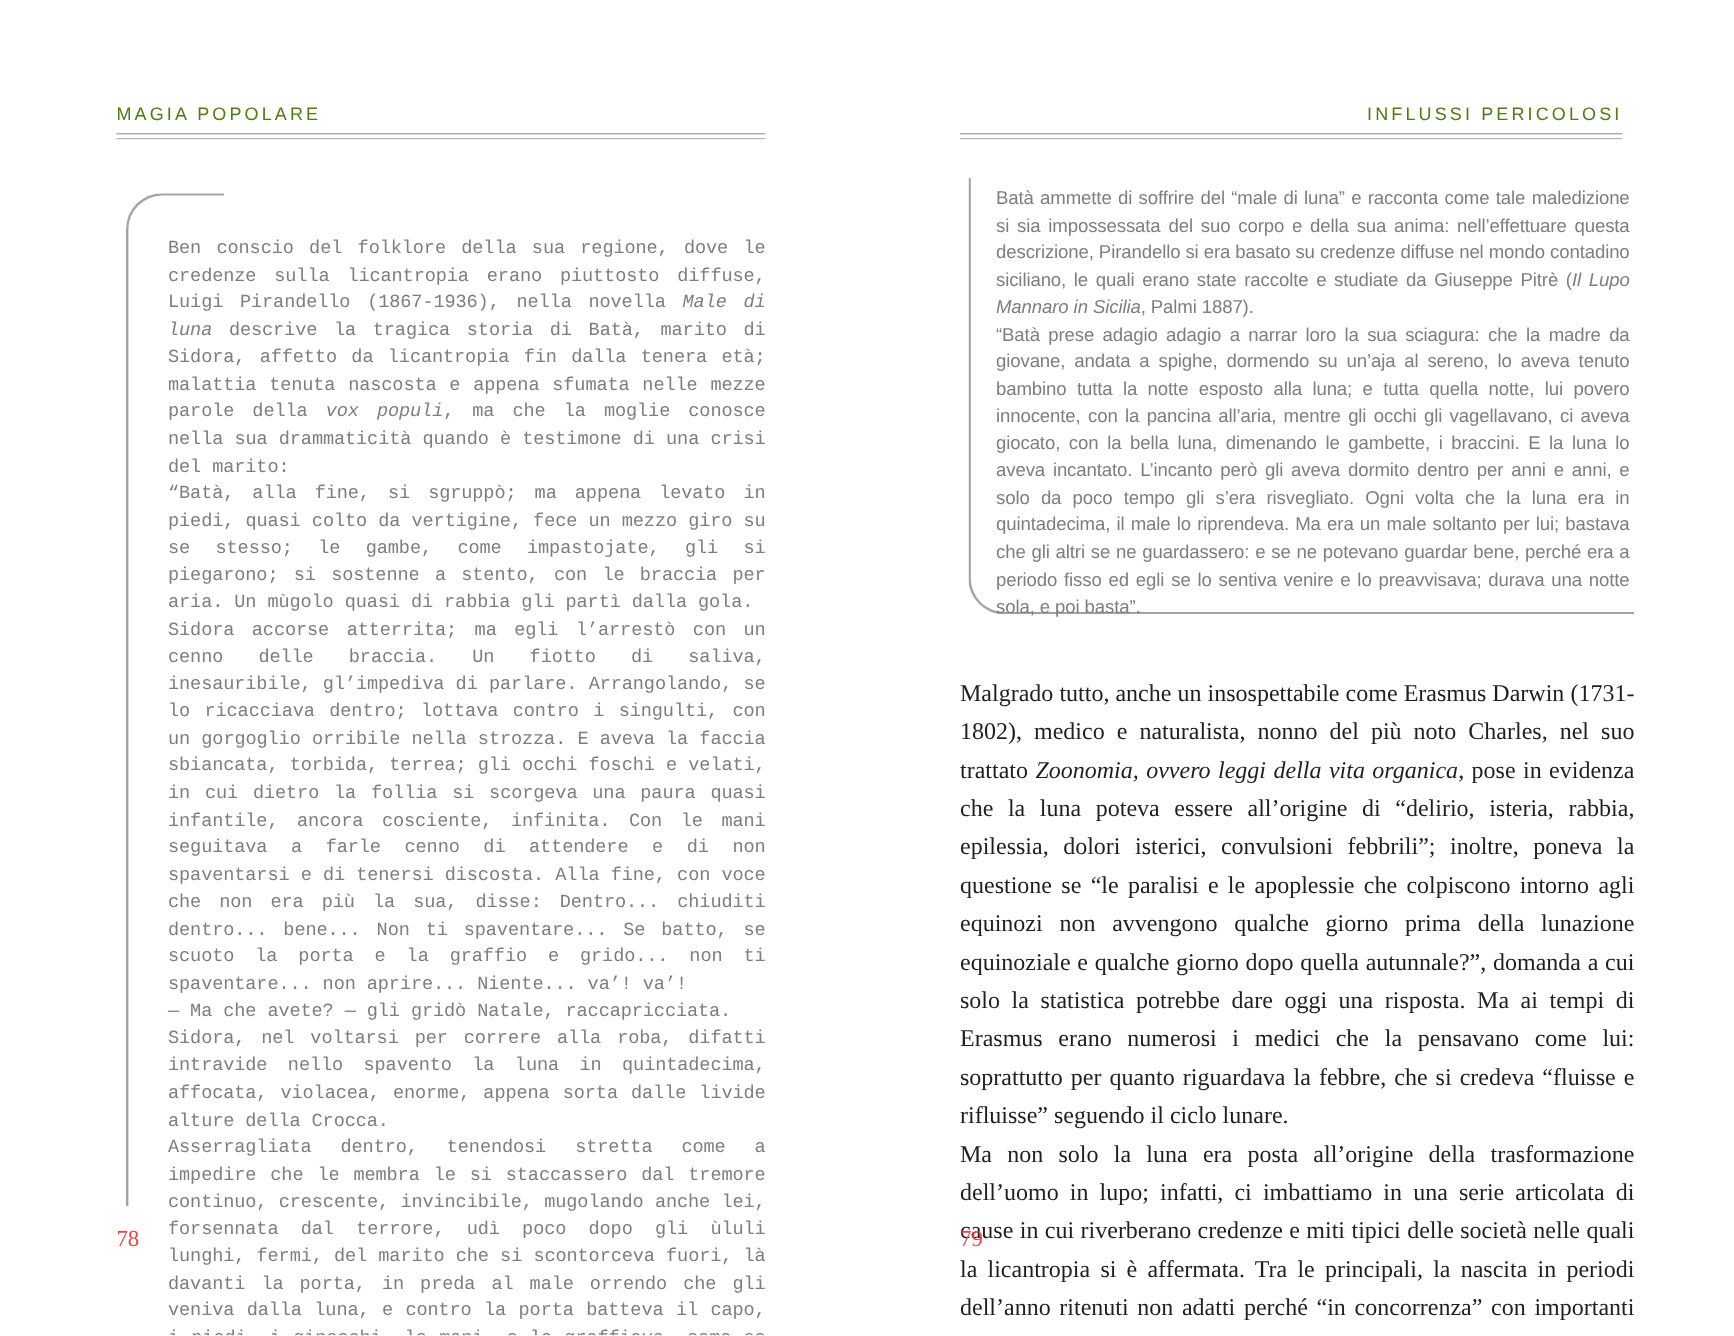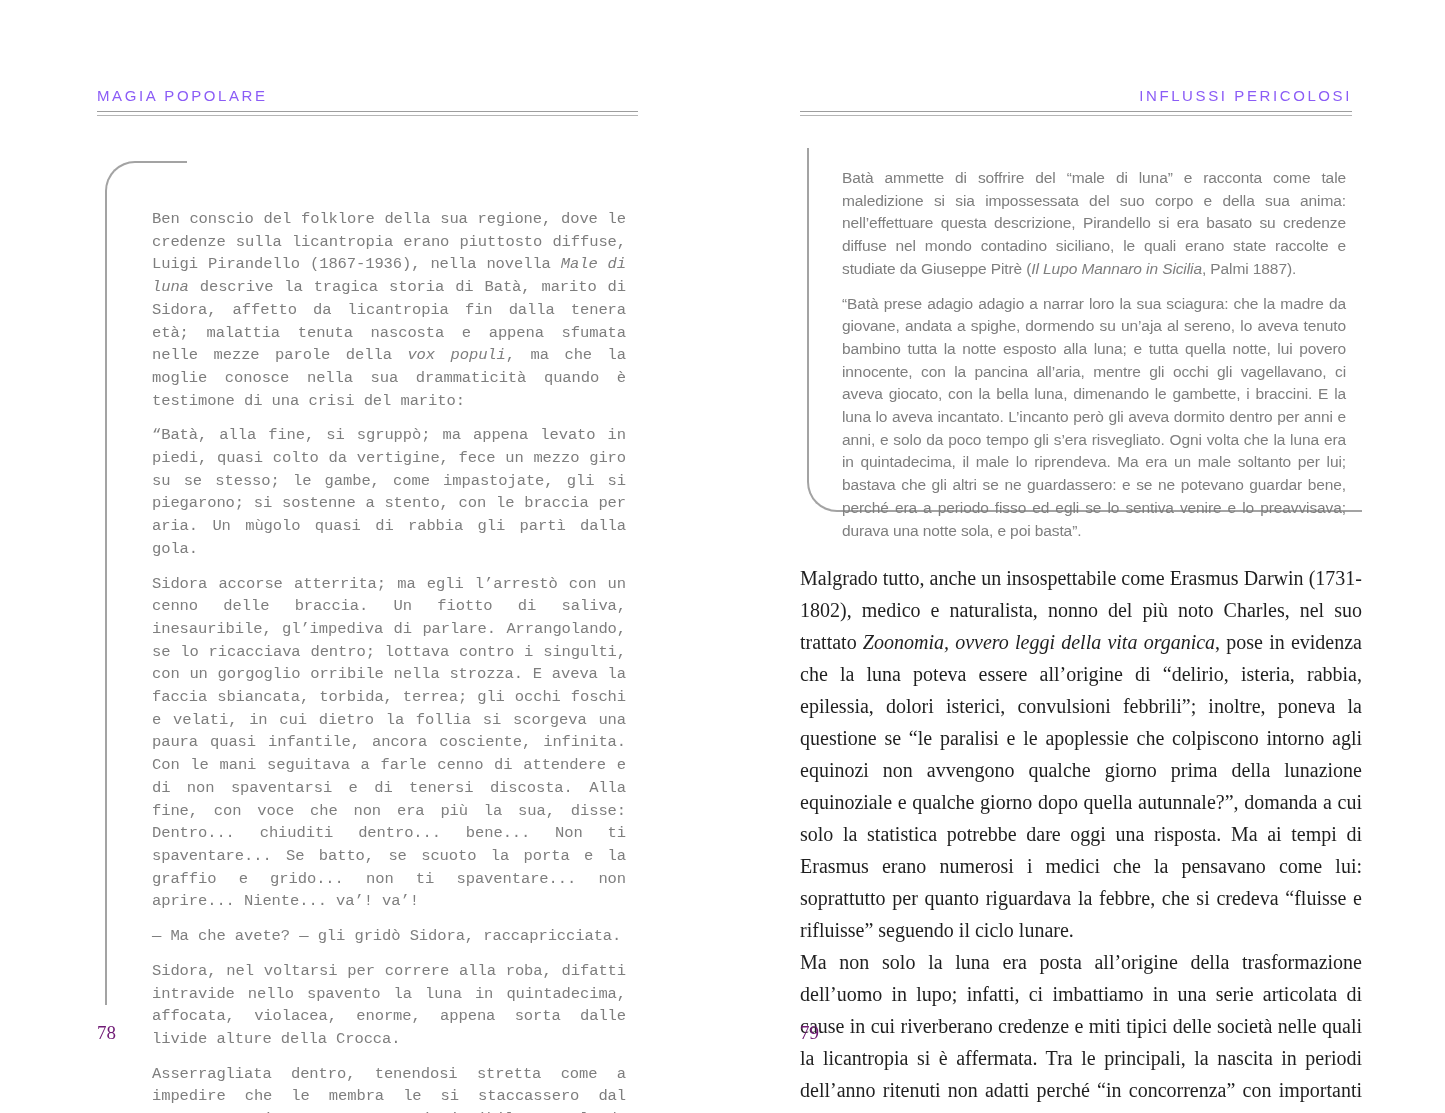--- a/index.html
+++ b/index.html
@@ -7,21 +7,21 @@
     position:relative;
     width:1445px;height:1113px;
     background:#ffffff;
     overflow:hidden;
     font-family:"Liberation Sans",sans-serif;
   }
   
   .running-head{
     position:absolute;top:87px;
     font-size:15px;letter-spacing:2.6px;
-    color:#8b5cf6;font-weight:400;
+    color:#4d7c0f;font-weight:400;
     white-space:nowrap;
   }
   .head-left{left:97px;}
   .head-right{left:800px;width:552px;text-align:right;}
   .head-rule{
     position:absolute;top:111px;height:3px;
     border-top:1.5px solid #9e9e9e;
     border-bottom:1px solid #b5b5b5;
   }
   .rule-left{left:97px;width:541px;}
@@ -56,60 +56,60 @@
 
   
   .boxtext{
     position:absolute;
     color:#7e7e7e;
     font-size:15.5px;
     letter-spacing:-0.1px;
     line-height:22.7px;
     text-align:justify;
   }
-  .boxtext p{margin:12px;}
+  .boxtext p{margin:0;}
   .boxtext-left{left:140px;top:196px;width:498px;font-family:Liberation Mono, monospace;}
   .boxtext-right{left:830px;top:155px;width:528px;}
 
   
   .bodytext{
     position:absolute;left:800px;top:562px;width:562px;
     font-family:"Liberation Serif",serif;
     color:#1f1f1f;
     font-size:20px;
     line-height:32px;
     text-align:justify;
   }
   .bodytext p{margin:0;}
 
   
   .page-number{
     position:absolute;top:1022px;
     font-family:"Liberation Serif",serif;
-    font-size:19px;color:#701a75;
+    font-size:19px;color:#ef4444;
   }
   .pn-left{left:97px;}
   .pn-right{left:800px;width:552px;text-align:left;}
   i{font-style:italic;}
 </style>
 </head>
 <body>
 
 <div class="canvas">
 
   <div class="running-head head-left">MAGIA POPOLARE</div>
   <div class="head-rule rule-left"></div>
 
   <div class="frame-left"></div>
 
   <div class="boxtext boxtext-left">
       <p><span>Ben conscio del folklore della sua regione, dove le credenze sulla licantropia erano piuttosto diffuse, Luigi Pirandello (1867-1936), nella novella </span><i>Male di luna</i><span> descrive la tragica storia di Batà, marito di Sidora, affetto da licantropia fin dalla tenera età; malattia tenuta nascosta e appena sfumata nelle mezze parole della </span><i>vox populi</i><span>, ma che la moglie conosce nella sua drammaticità quando è testimone di una crisi del marito:</span></p>
       <p><span>“Batà, alla fine, si sgruppò; ma appena levato in piedi, quasi colto da vertigine, fece un mezzo giro su se stesso; le gambe, come impastojate, gli si piegarono; si sostenne a stento, con le braccia per aria. Un mùgolo quasi di rabbia gli partì dalla gola.</span></p>
       <p><span>Sidora accorse atterrita; ma egli l’arrestò con un cenno delle braccia. Un fiotto di saliva, inesauribile, gl’impediva di parlare. Arrangolando, se lo ricacciava dentro; lottava contro i singulti, con un gorgoglio orribile nella strozza. E aveva la faccia sbiancata, torbida, terrea; gli occhi foschi e velati, in cui dietro la follia si scorgeva una paura quasi infantile, ancora cosciente, infinita. Con le mani seguitava a farle cenno di attendere e di non spaventarsi e di tenersi discosta. Alla fine, con voce che non era più la sua, disse: Dentro... chiuditi dentro... bene... Non ti spaventare... Se batto, se scuoto la porta e la graffio e grido... non ti spaventare... non aprire... Niente... va’! va’!</span></p>
-      <p><span>— Ma che avete? — gli gridò Sidora, raccapricciata.</span></p>
+      <p><span>— Ma che avete? — gli gridò Natale, raccapricciata.</span></p>
       <p><span>Sidora, nel voltarsi per correre alla roba, difatti intravide nello spavento la luna in quintadecima, affocata, violacea, enorme, appena sorta dalle livide alture della Crocca.</span></p>
       <p><span>Asserragliata dentro, tenendosi stretta come a impedire che le membra le si staccassero dal tremore continuo, crescente, invincibile, mugolando anche lei, forsennata dal terrore, udì poco dopo gli ùluli lunghi, fermi, del marito che si scontorceva fuori, là davanti la porta, in preda al male orrendo che gli veniva dalla luna, e contro la porta batteva il capo, i piedi, i ginocchi, le mani, e la graffiava, come se le unghie gli fossero diventate artigli, e sbuffava, quasi nell’esasperazione d’una bestiale fatica rabbiosa, quasi volesse sconficcarla, schiantarla, quella porta, e ora latrava, latrava, come se avesse un cane in corpo, e daccapo tornava a graffiare, sbruffando, ululando, e a battervi il capo, i ginocchi”.</span></p>
     </div>
 
   <div class="page-number pn-left">78</div>
 
   <div class="running-head head-right">INFLUSSI PERICOLOSI</div>
   <div class="head-rule rule-right"></div>
 
   <div class="frame-right"></div>

